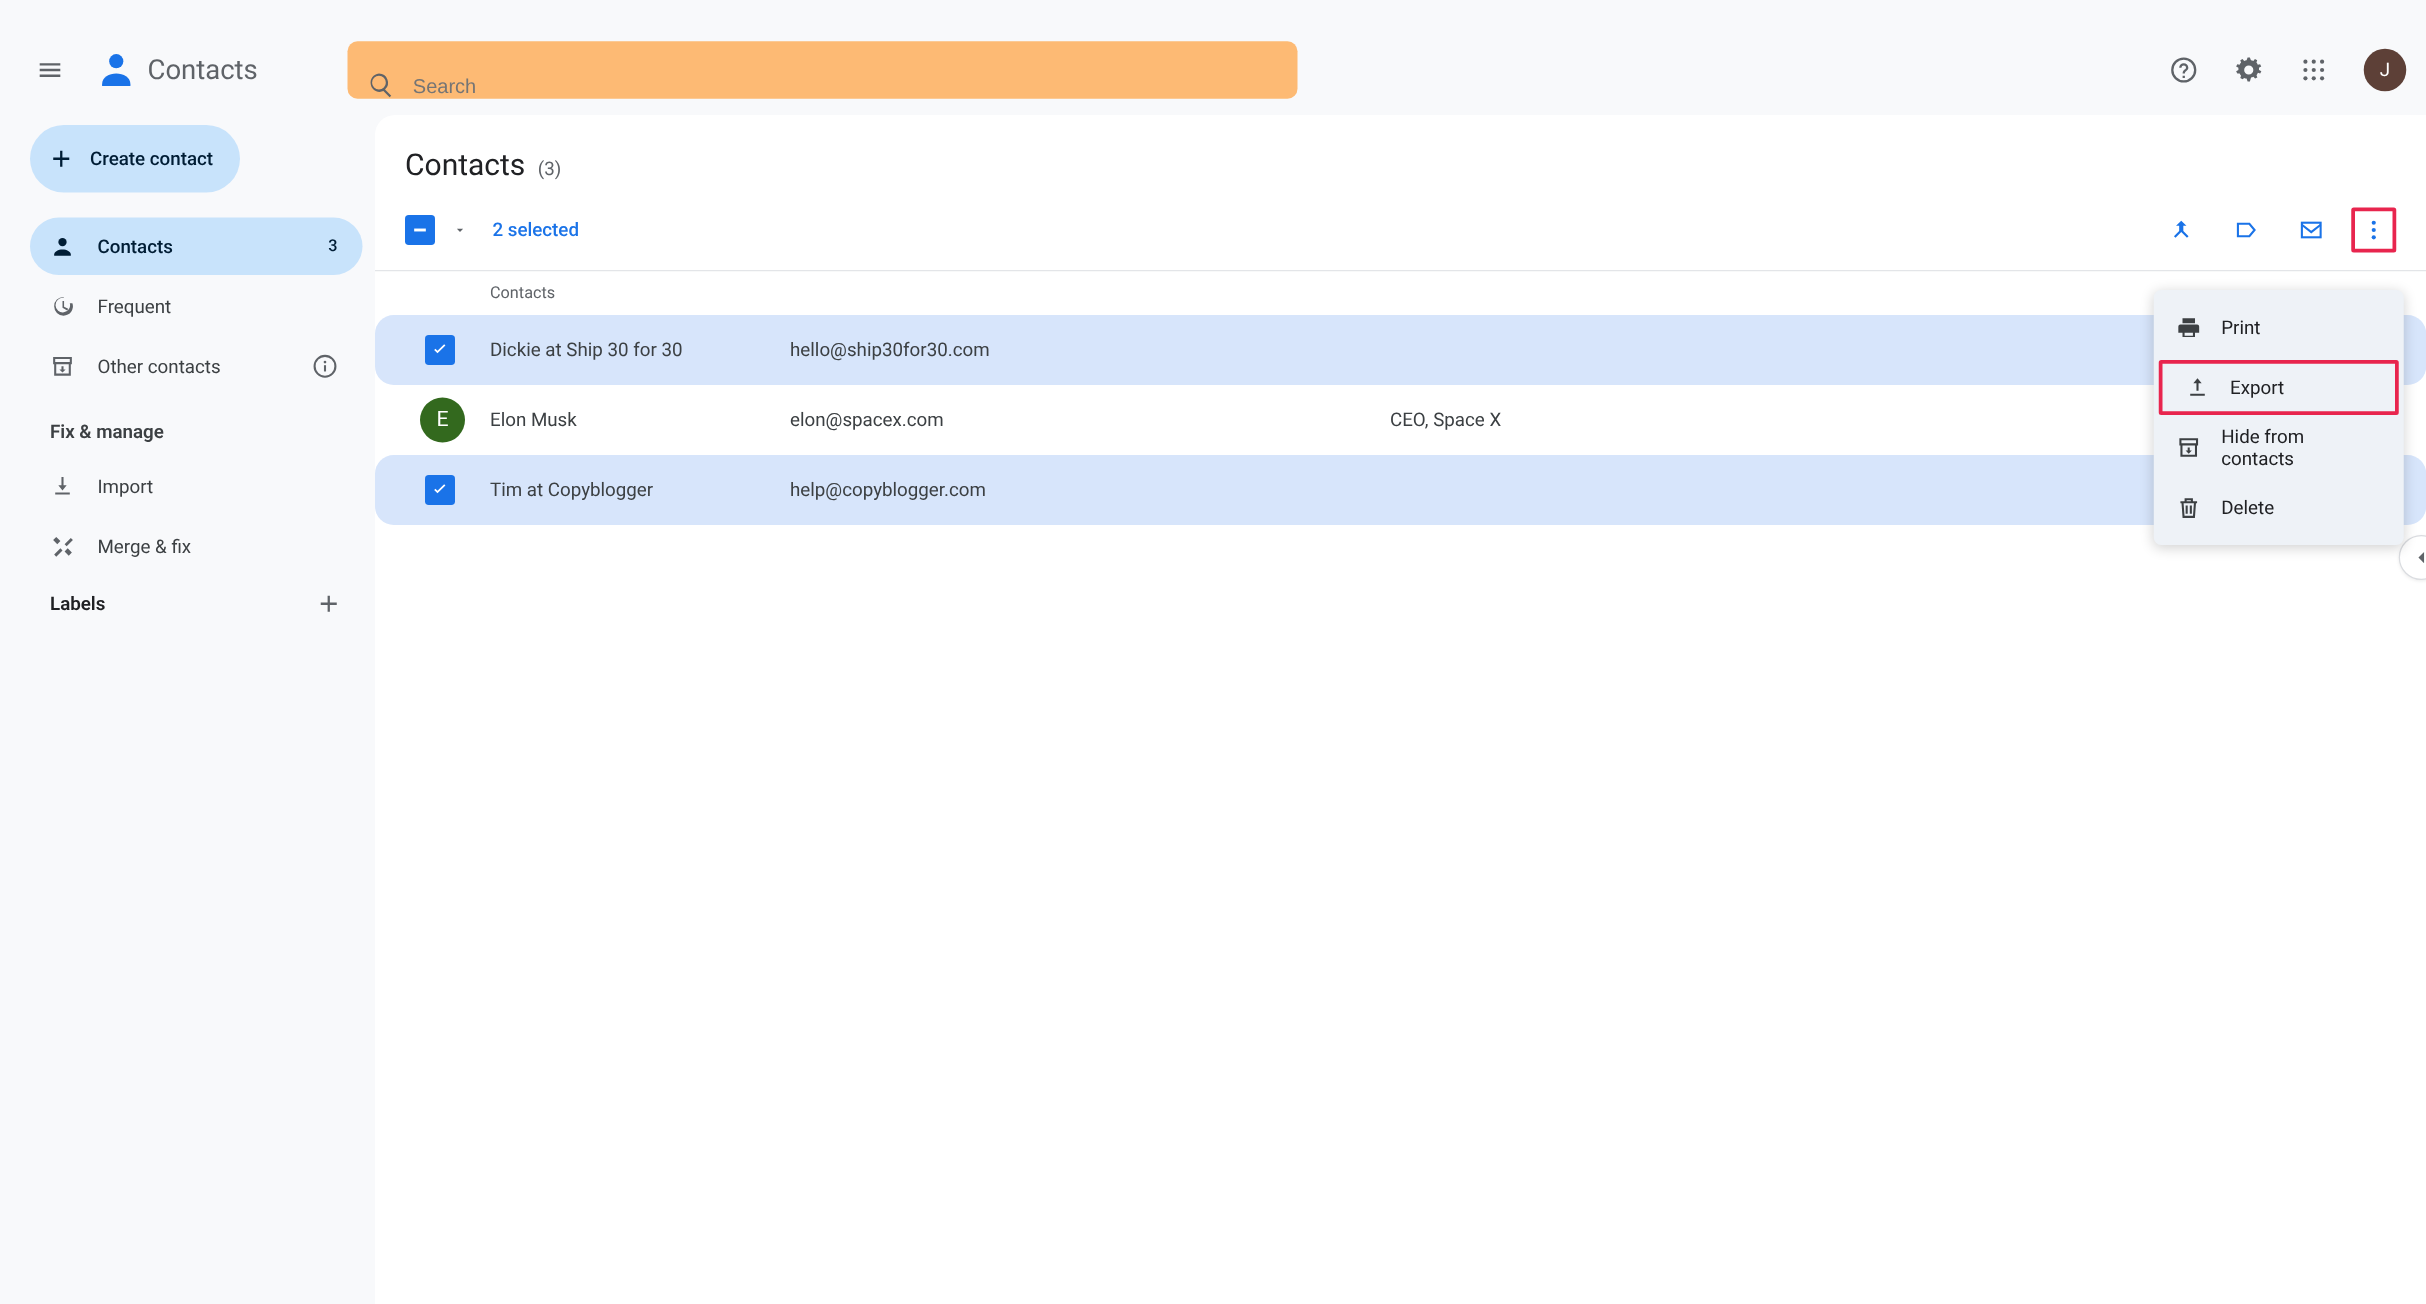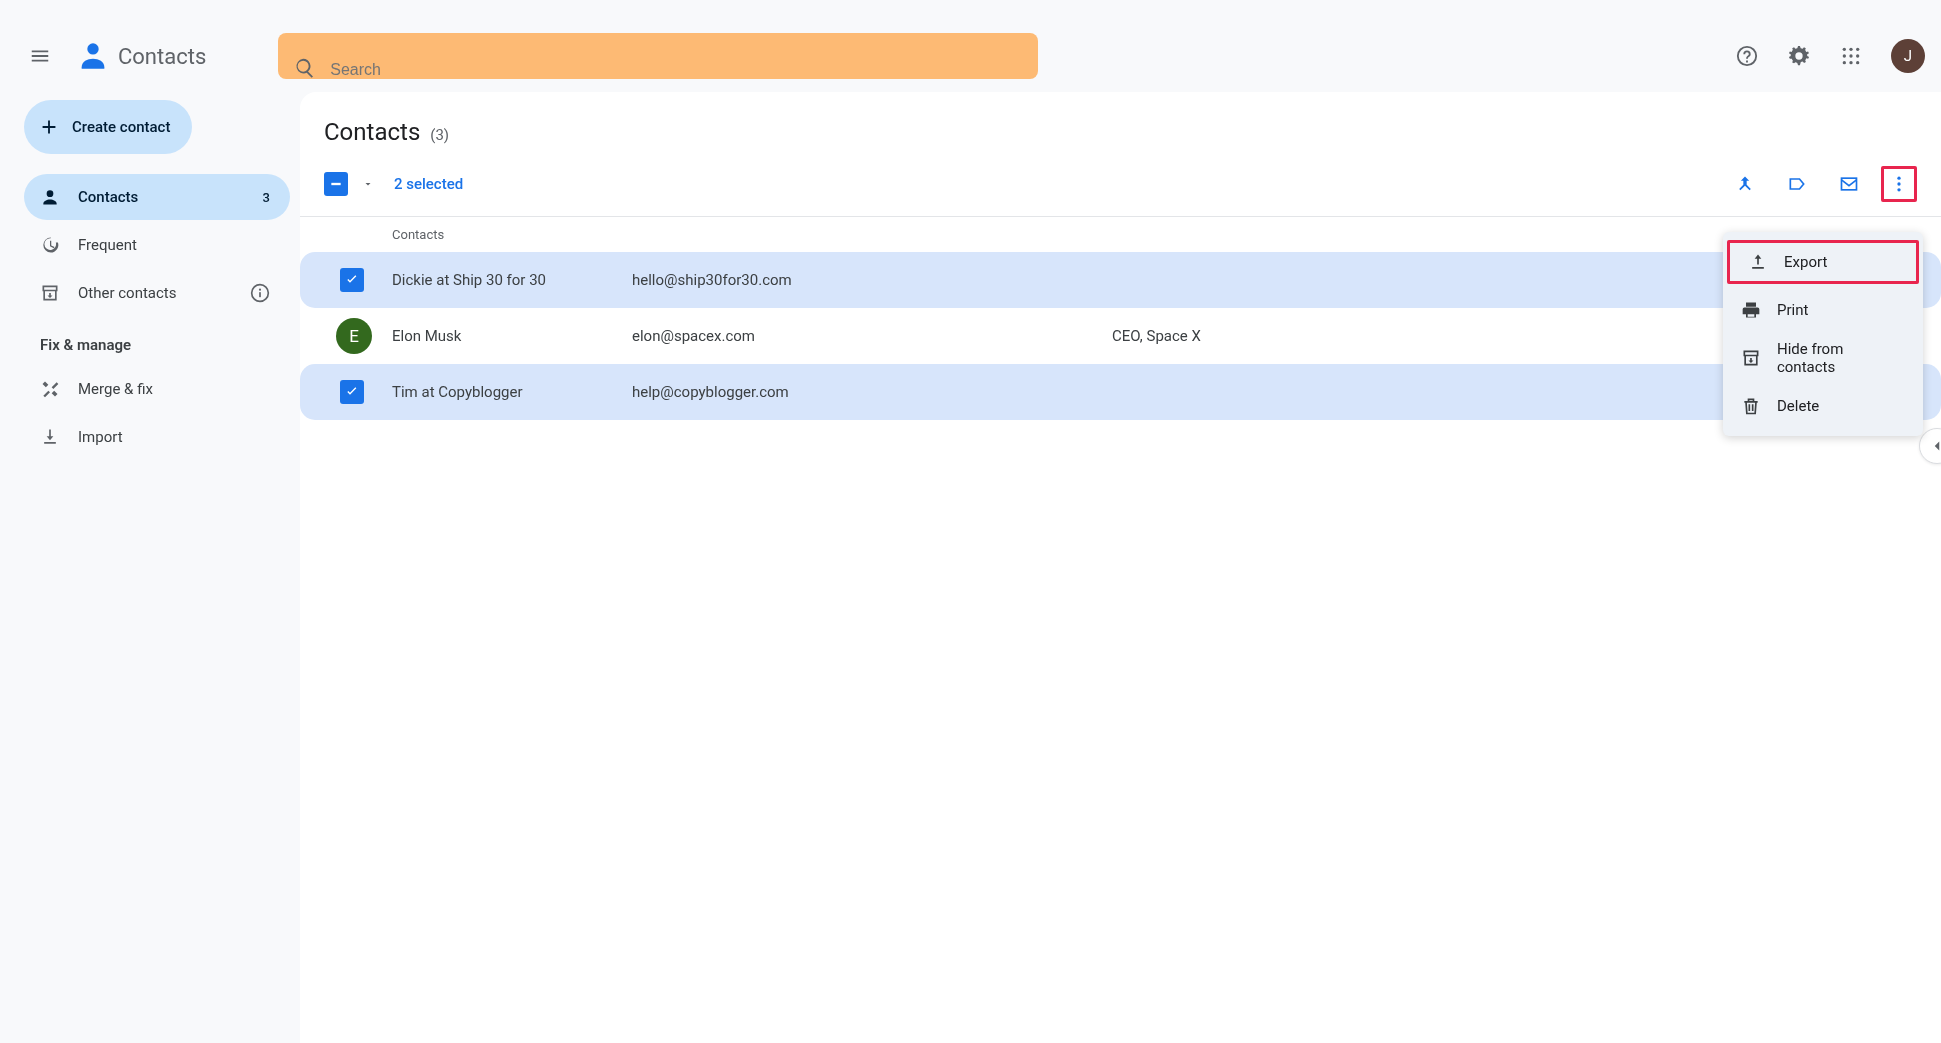--- a/index.html
+++ b/index.html
@@ -224,31 +224,37 @@
         <svg class="trailing-icon" width="20" height="20" viewBox="0 0 24 24">
             <circle cx="12" cy="12" r="10" fill="none" stroke="#5f6368" stroke-width="2"></circle>
             <circle cx="12" cy="8" r="1.3" fill="#5f6368"></circle>
             <rect x="11" y="11" width="2" height="6" fill="#5f6368"></rect>
           </svg>
       </div>
 
       <div class="section-title">Fix &amp; manage</div>
       <div class="nav-item">
         <svg width="20" height="20" viewBox="0 0 24 24">
+            <path fill="#5f6368" d="M11 3h2v8h3l-4 5-4-5h3zM5 18h14v2H5z"></path>
+          </svg>
+        <span>Import</span>
+      </div>
+      <div class="nav-item">
+        <svg width="20" height="20" viewBox="0 0 24 24">
             <path fill="#5f6368" d="M4 20l6-6 2 2-6 6zm10-10l6-6 2 2-6 6zM3 6l3-3 4 4-3 3zM14 17l3-3 4 4-3 3z"></path>
           </svg>
         <span>Merge &amp; fix</span>
       </div>
-      <div class="nav-item">
-        <svg width="20" height="20" viewBox="0 0 24 24">
-            <path fill="#5f6368" d="M11 3h2v8h3l-4 5-4-5h3zM5 18h14v2H5z"></path>
-          </svg>
-        <span>Import</span>
-      </div>
-
+
+      <div class="labels-row">
+        <span>Labels</span>
+        <svg width="22" height="22" viewBox="0 0 24 24">
+            <path fill="#5f6368" d="M11 5h2v6h6v2h-6v6h-2v-6H5v-2h6z"></path>
+          </svg>
+      </div>
     </div>
 
     <div class="main">
       <div class="card">
         <div class="title-row">
           <h1>Contacts</h1>
           <span class="count">(3)</span>
         </div>
 
         <div class="toolbar">
@@ -314,31 +320,31 @@
             <svg width="16" height="16" viewBox="0 0 24 24">
                 <path fill="#fff" d="M9 16l-4-4 1.5-1.5L9 13l8-8L18.5 6.5z"></path>
               </svg>
           </div>
           <span class="name">Tim at Copyblogger</span>
           <span class="email">help@copyblogger.com</span>
           <span class="role"></span>
         </div>
 
         <div class="menu">
+          <div class="menu-item">
+            <svg width="20" height="20" viewBox="0 0 24 24">
+                <path fill="#3c4043" d="M6 3h12v5H6zM4 9h16a2 2 0 012 2v6h-4v4H6v-4H2v-6a2 2 0 012-2zm4 8v3h8v-3z"></path>
+              </svg>
+            <span>Print</span>
+          </div>
           <div class="menu-item highlight">
             <svg width="20" height="20" viewBox="0 0 24 24">
                 <path fill="#3c4043" d="M12 3l4 5h-3v7h-2V8H8zM5 18h14v2H5z"></path>
               </svg>
             <span>Export</span>
-          </div>
-          <div class="menu-item">
-            <svg width="20" height="20" viewBox="0 0 24 24">
-                <path fill="#3c4043" d="M6 3h12v5H6zM4 9h16a2 2 0 012 2v6h-4v4H6v-4H2v-6a2 2 0 012-2zm4 8v3h8v-3z"></path>
-              </svg>
-            <span>Print</span>
           </div>
           <div class="menu-item">
             <svg width="20" height="20" viewBox="0 0 24 24">
                 <path fill="none" stroke="#3c4043" stroke-width="2" d="M4 4h16v5H4zM5 9h14v11H5z"></path>
                 <path fill="#3c4043" d="M11 12h2v3h2l-3 3-3-3h2z"></path>
               </svg>
             <span>Hide from contacts</span>
           </div>
           <div class="menu-item">
             <svg width="20" height="20" viewBox="0 0 24 24">

